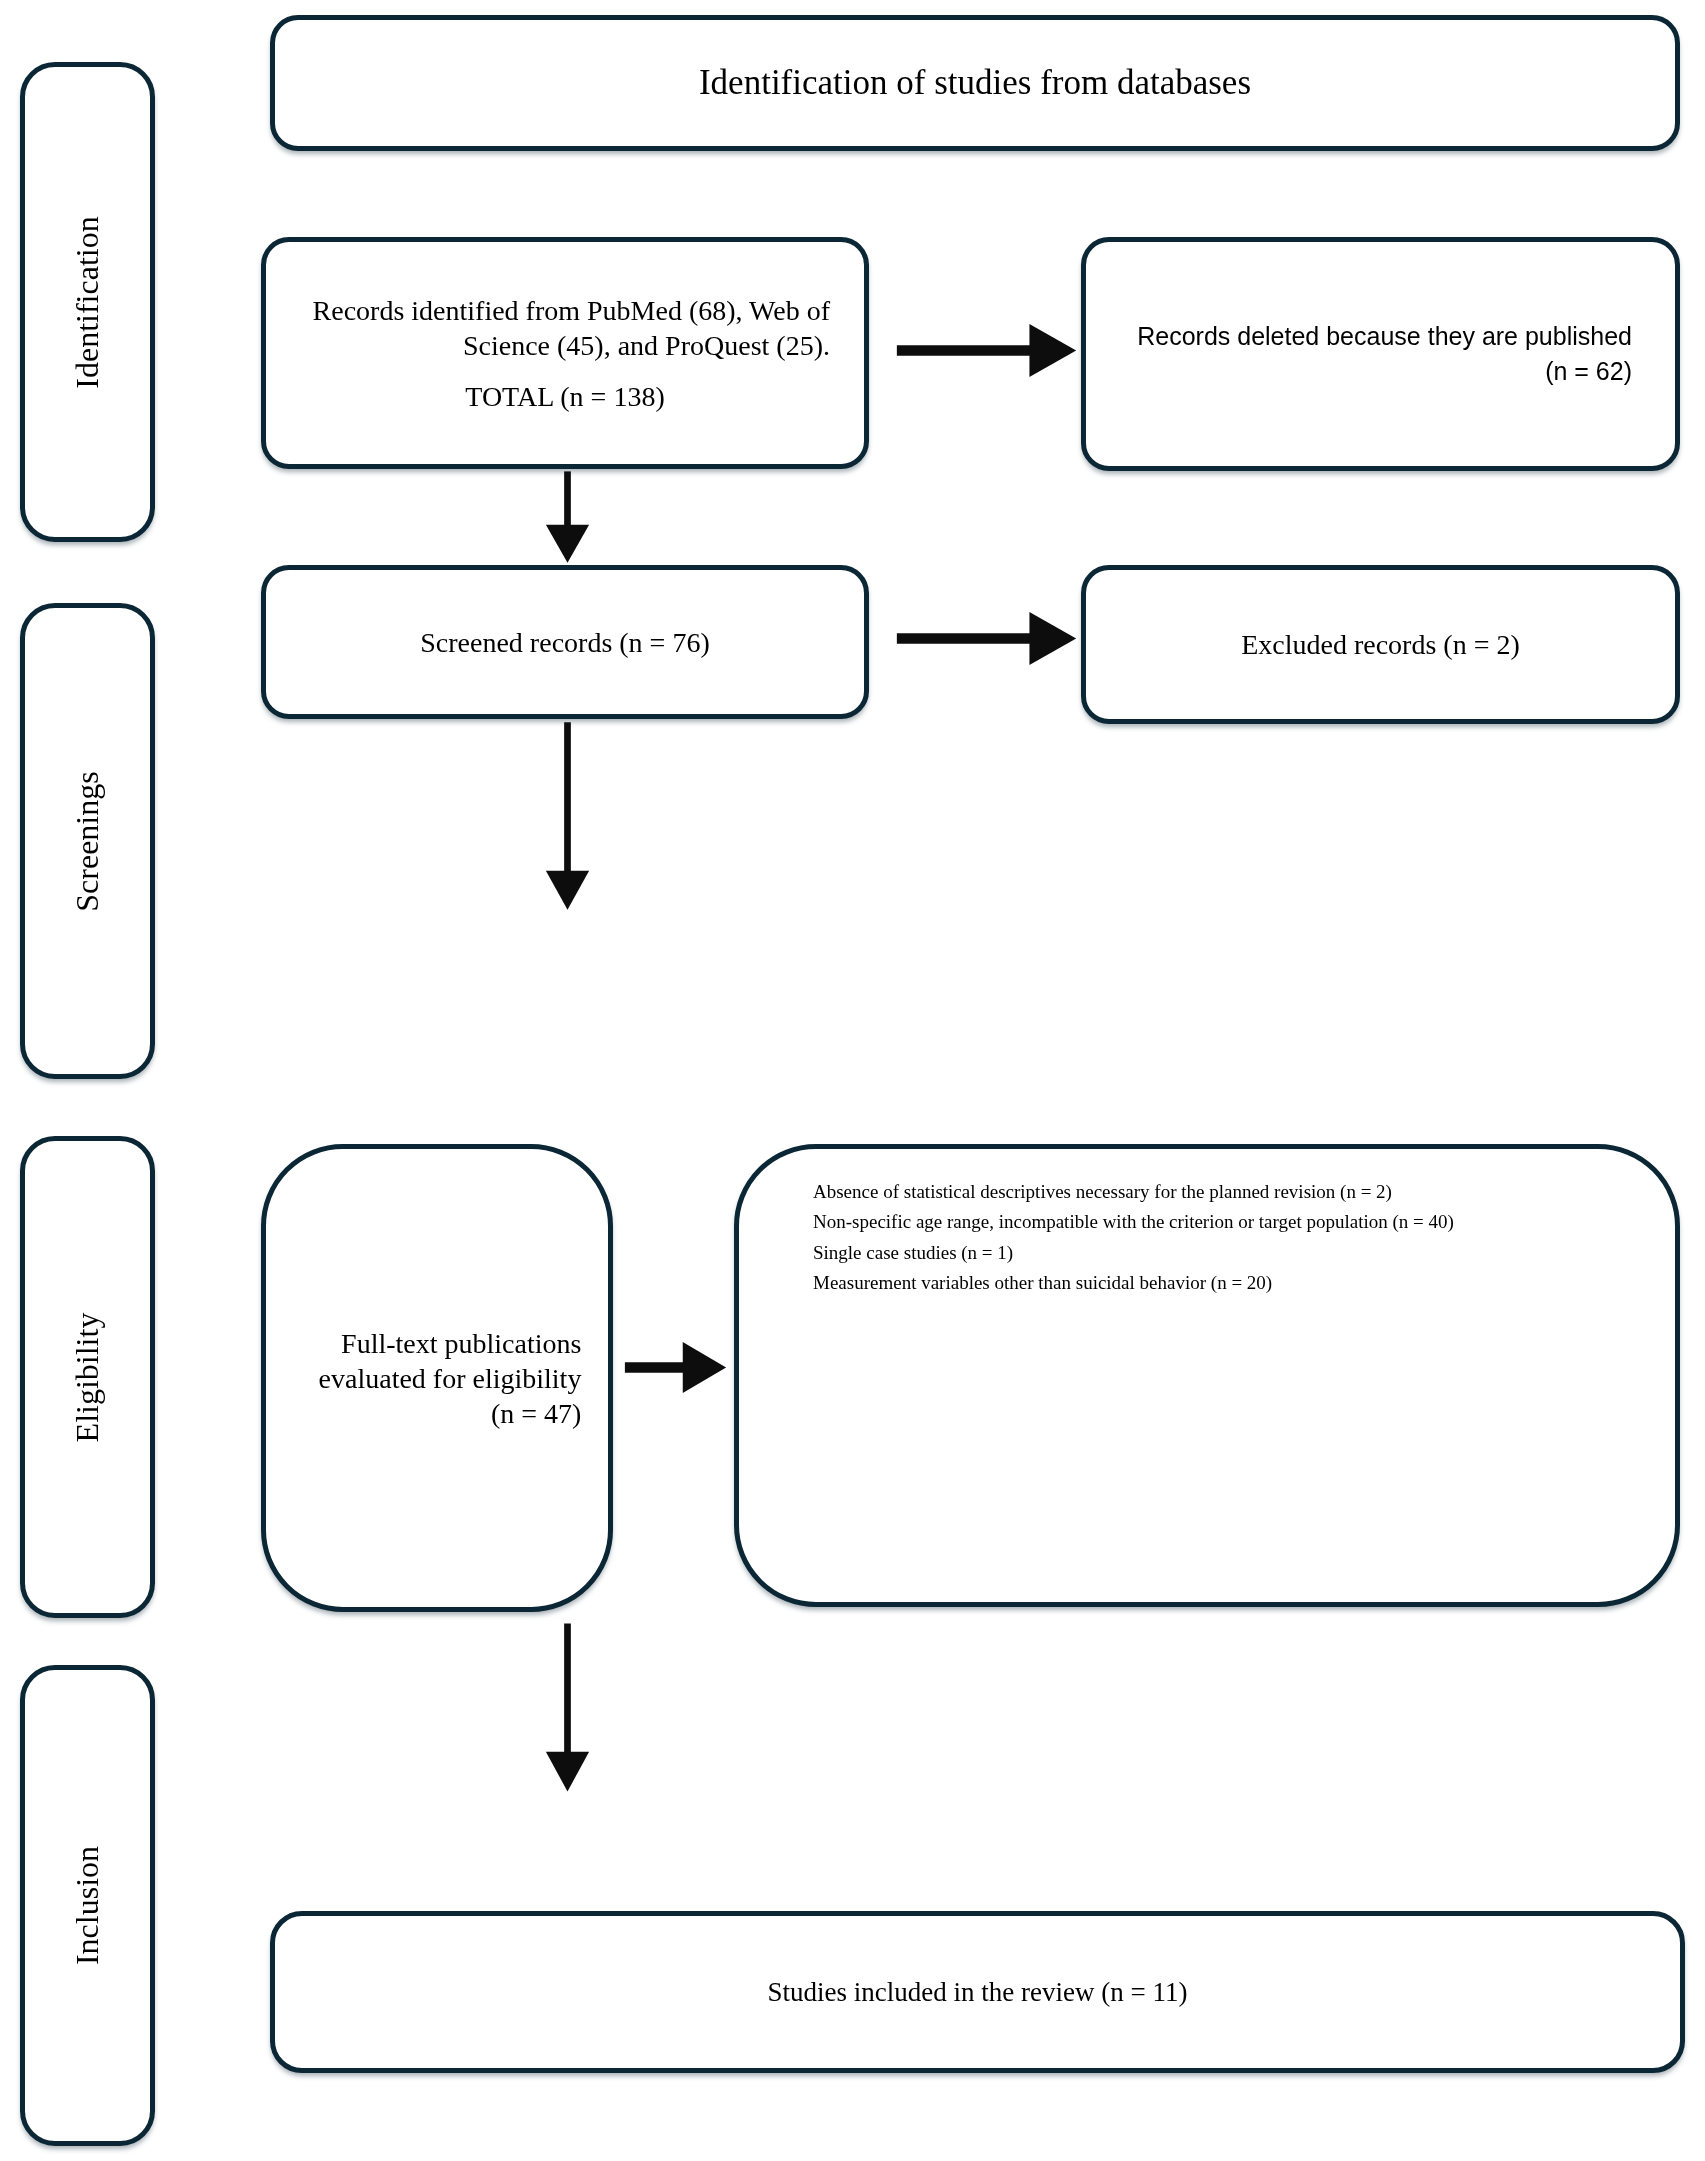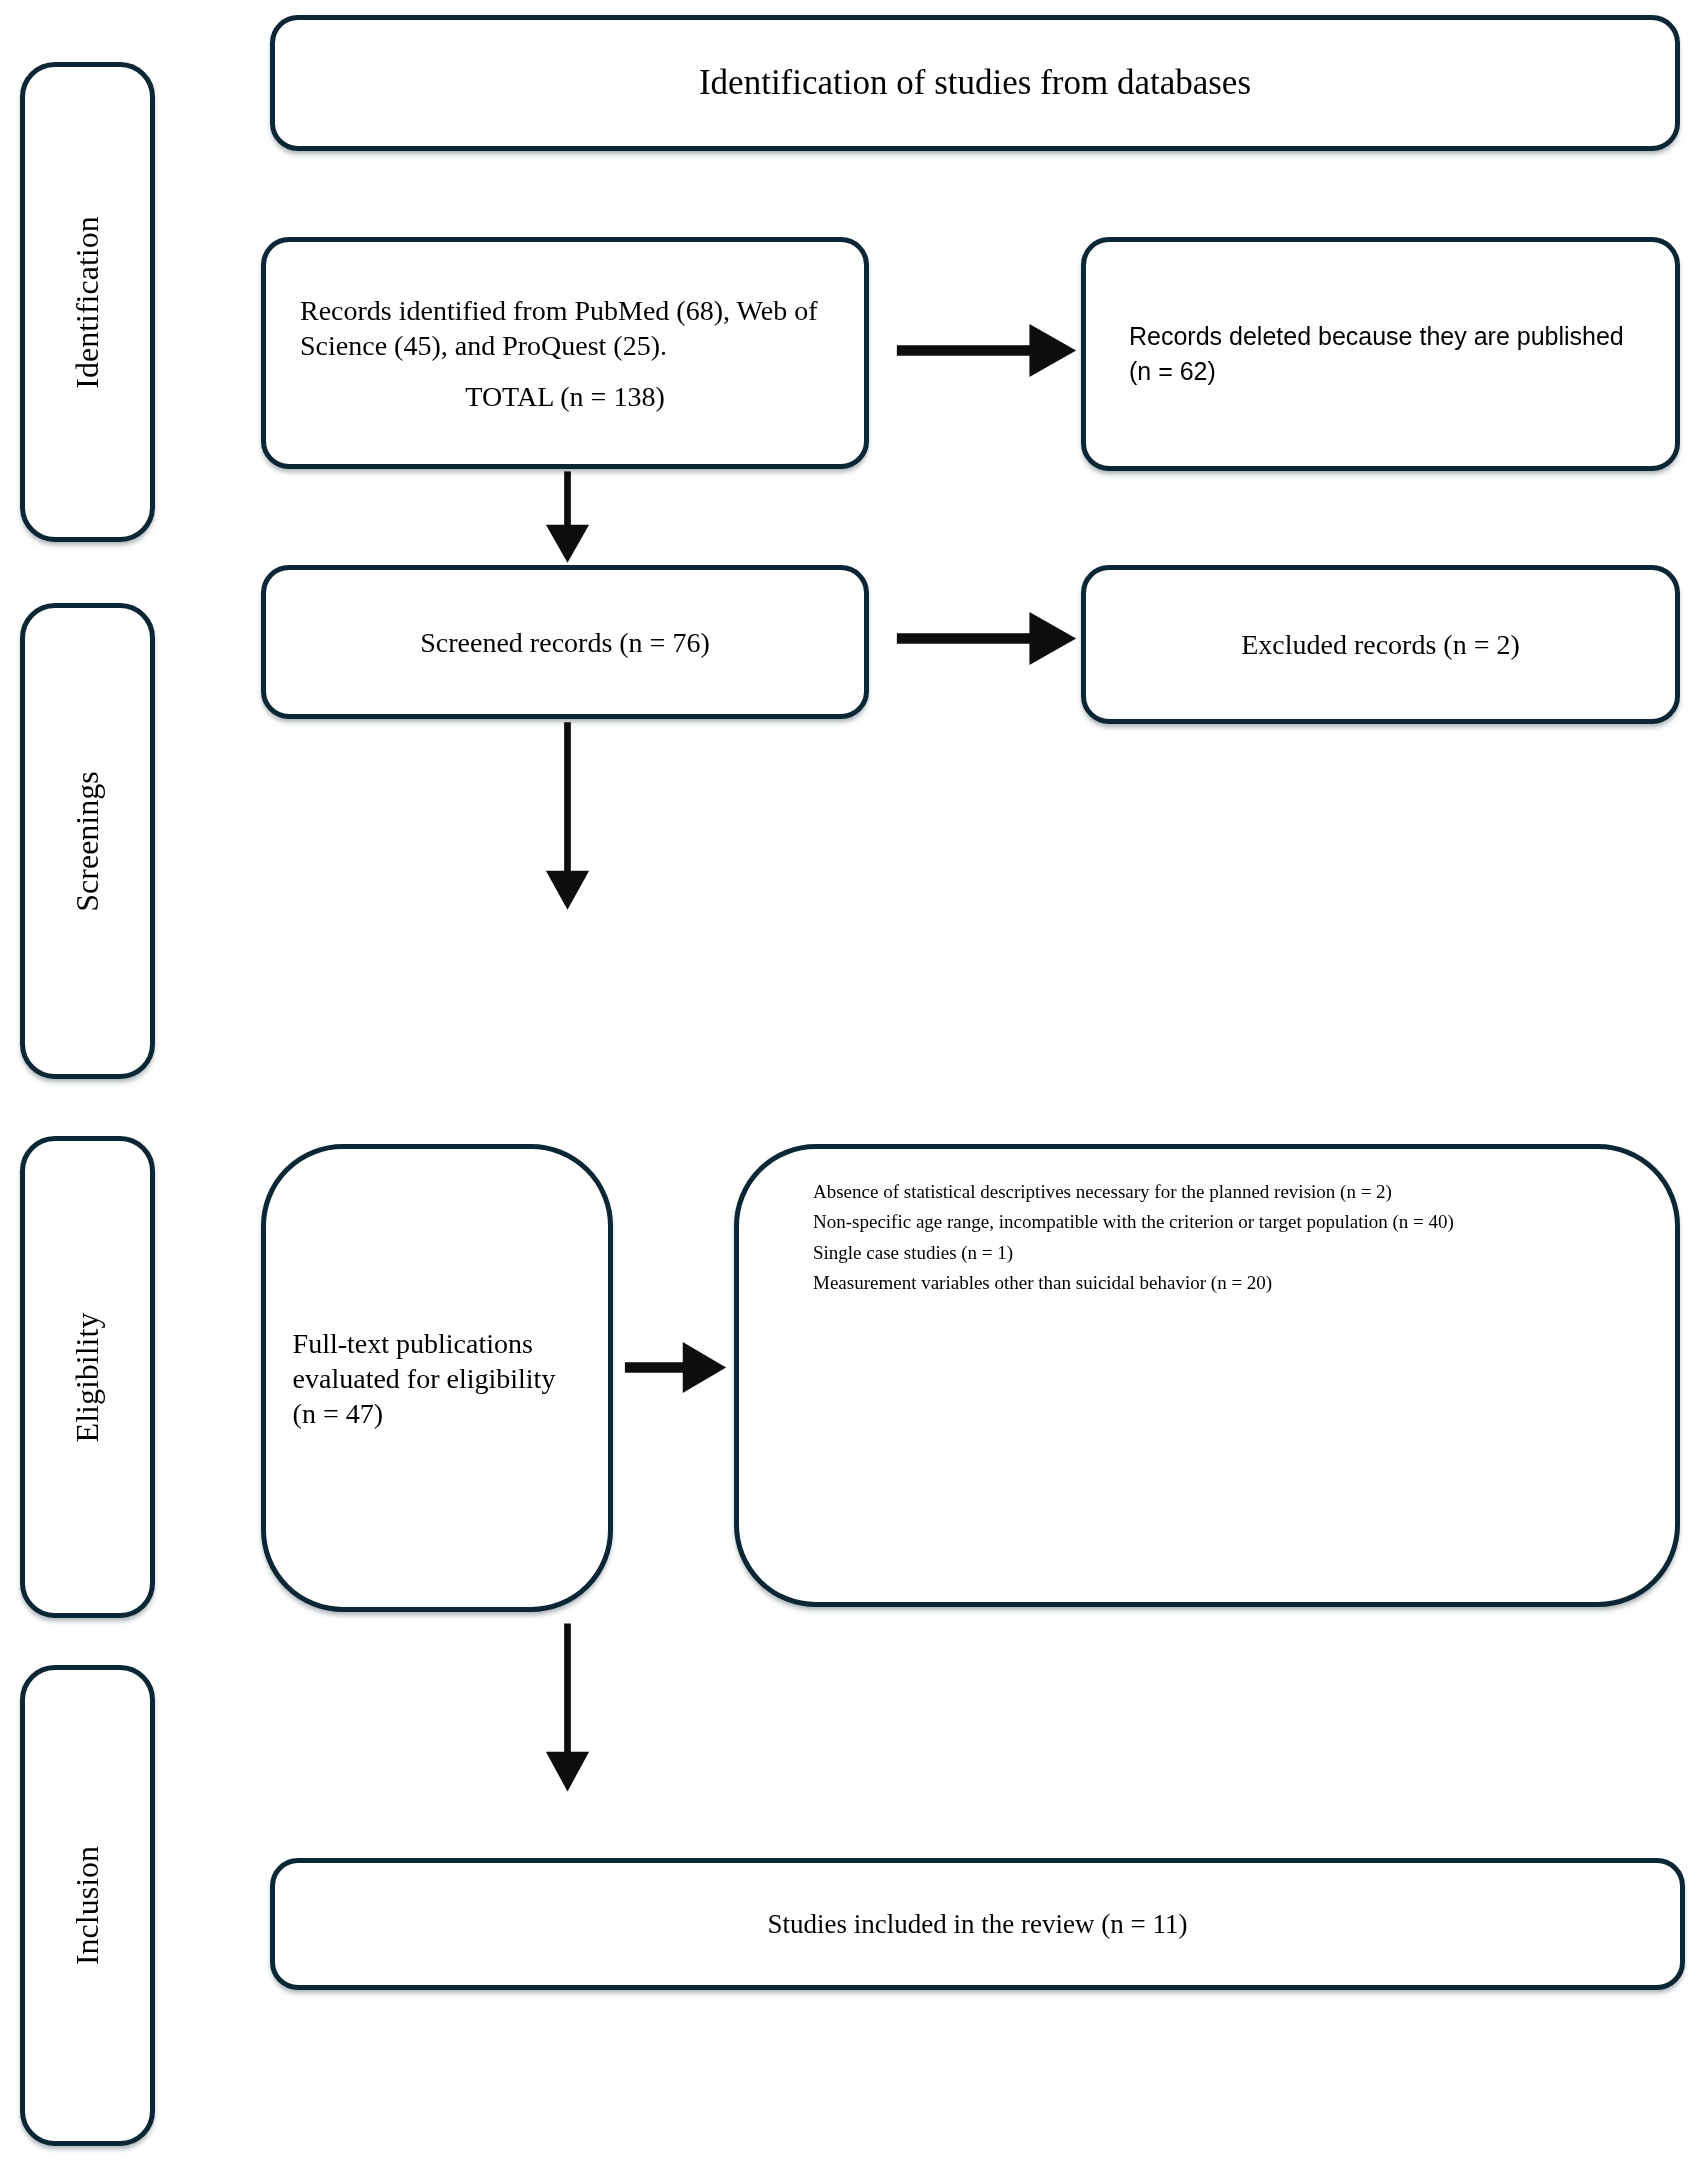--- a/index.html
+++ b/index.html
@@ -12,21 +12,21 @@
   }
   .box{
     position:absolute;
     box-sizing:border-box;
     border:5.3px solid #0b2634;
     background:#ffffff;
     display:flex;
     flex-direction:column;
     align-items:center;
     justify-content:center;
-    text-align:left;
+    text-align:right;
     box-shadow:0 3.9px 4.8px -1.4px rgba(10,35,50,.35);
   }
   .r-small{border-radius:28px;}
   .r-big{border-radius:82px;}
   .r-side{border-radius:35px;}
   .title-box{font-size:35px;letter-spacing:0;}
   .body-text{font-size:28px;line-height:1.25;gap:16px;}
   .sans-text{font-family:"Liberation Sans", sans-serif;font-size:25px;line-height:1.4;}
   .bottom-text{font-size:27px;}
   .stage-label{
@@ -99,21 +99,21 @@
 
   <div class="box r-big excl-box" style="left:734px;top:1144px;width:946px;height:463px;">
     <div>
         <div class="reason">Absence of statistical descriptives necessary for the planned revision (n = 2)</div>
         <div class="reason">Non-specific age range, incompatible with the criterion or target population (n = 40)</div>
         <div class="reason">Single case studies (n = 1)</div>
         <div class="reason">Measurement variables other than suicidal behavior (n = 20)</div>
       </div>
   </div>
 
-  <div class="box r-small bottom-text" style="left:270px;top:1858px;width:1415px;height:132px;">
+  <div class="box r-small bottom-text" style="left:270px;top:1911px;width:1415px;height:162px;border-radius:32px;">
     <div>Studies included in the review (n = 11)</div>
   </div>
 
   <svg class="arrow" style="left:893px;top:319px;" width="188" height="63" viewBox="0 0 390 130">
     <line x1="8" y1="65" x2="285" y2="65" stroke="#0d0d0d" stroke-width="22"></line>
     <polygon points="283,10 283,120 380,65" fill="#0d0d0d"></polygon>
   </svg>
 
   <svg class="arrow" style="left:531px;top:469px;" width="73" height="96" viewBox="0 0 152 198">
     <line x1="76" y1="4" x2="76" y2="118" stroke="#0d0d0d" stroke-width="14"></line>

